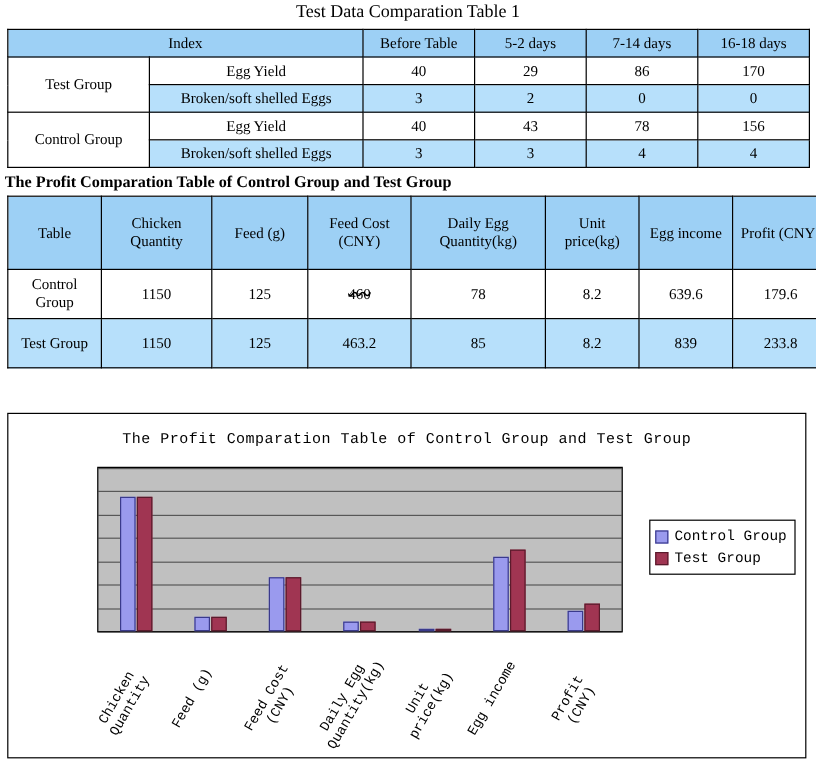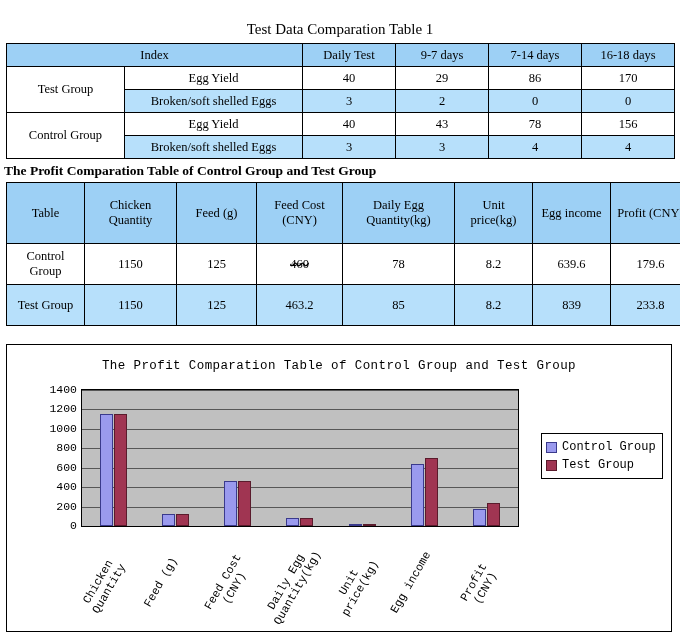--- a/index.html
+++ b/index.html
@@ -17,21 +17,21 @@
   }
   .page {
     position: relative;
     width: 680px;
     height: 638px;
   }
   .doc-title {
     text-align: center;
     font-size: 15px;
     font-family: "Liberation Serif", serif;
-    padding-top: 21px;
+    padding-top: 2px;
     padding-bottom: 5px;
   }
   table {
     border-collapse: collapse;
     font-size: 12.5px;
   }
   
   .t1 {
     margin: 0 6px;
     width: 668px;
@@ -230,22 +230,22 @@
       <col style="width:118px">
         <col style="width:178px">
         <col style="width:93px">
       <col style="width:93px">
         <col style="width:93px">
         <col style="width:93px">
     </colgroup>
     <thead>
       <tr>
         <td class="hdr" colspan="2">Index</td>
-        <td class="hdr">Daily Test</td>
-        <td class="hdr">9-7 days</td>
+        <td class="hdr">Before Table</td>
+        <td class="hdr">5-2 days</td>
         <td class="hdr">7-14 days</td>
         <td class="hdr">16-18 days</td>
       </tr>
     </thead>
     <tbody>
       <tr class="">
         <td class="white" rowspan="2">Test Group</td>
         <td class="white">Egg Yield</td>
         <td class="white">40</td>
         <td class="white">29</td>
@@ -322,30 +322,20 @@
         <td>8.2</td>
         <td>839</td>
         <td>233.8</td>
       </tr>
     </tbody>
   </table>
 
   <div class="chart-box">
     <div class="chart-title">The Profit Comparation Table of Control Group and Test Group</div>
     <div class="plot-wrap">
-      <div class="y-axis" id="y-axis">
-          <div style="top: -5px;">1400</div>
-          <div style="top: 14.4286px;">1200</div>
-          <div style="top: 33.8571px;">1000</div>
-          <div style="top: 53.2857px;">800</div>
-          <div style="top: 72.7143px;">600</div>
-          <div style="top: 92.1429px;">400</div>
-          <div style="top: 111.571px;">200</div>
-          <div style="top: 131px;">0</div>
-        </div>
       <div class="plot" id="plot">
         <div id="gridlines">
             <div class="gridline" style="top: 0px;"></div>
             <div class="gridline" style="top: 19.4286px;"></div>
             <div class="gridline" style="top: 38.8571px;"></div>
             <div class="gridline" style="top: 58.2857px;"></div>
             <div class="gridline" style="top: 77.7143px;"></div>
             <div class="gridline" style="top: 97.1429px;"></div>
             <div class="gridline" style="top: 116.571px;"></div>
             <div class="gridline" style="top: 136px;"></div>

